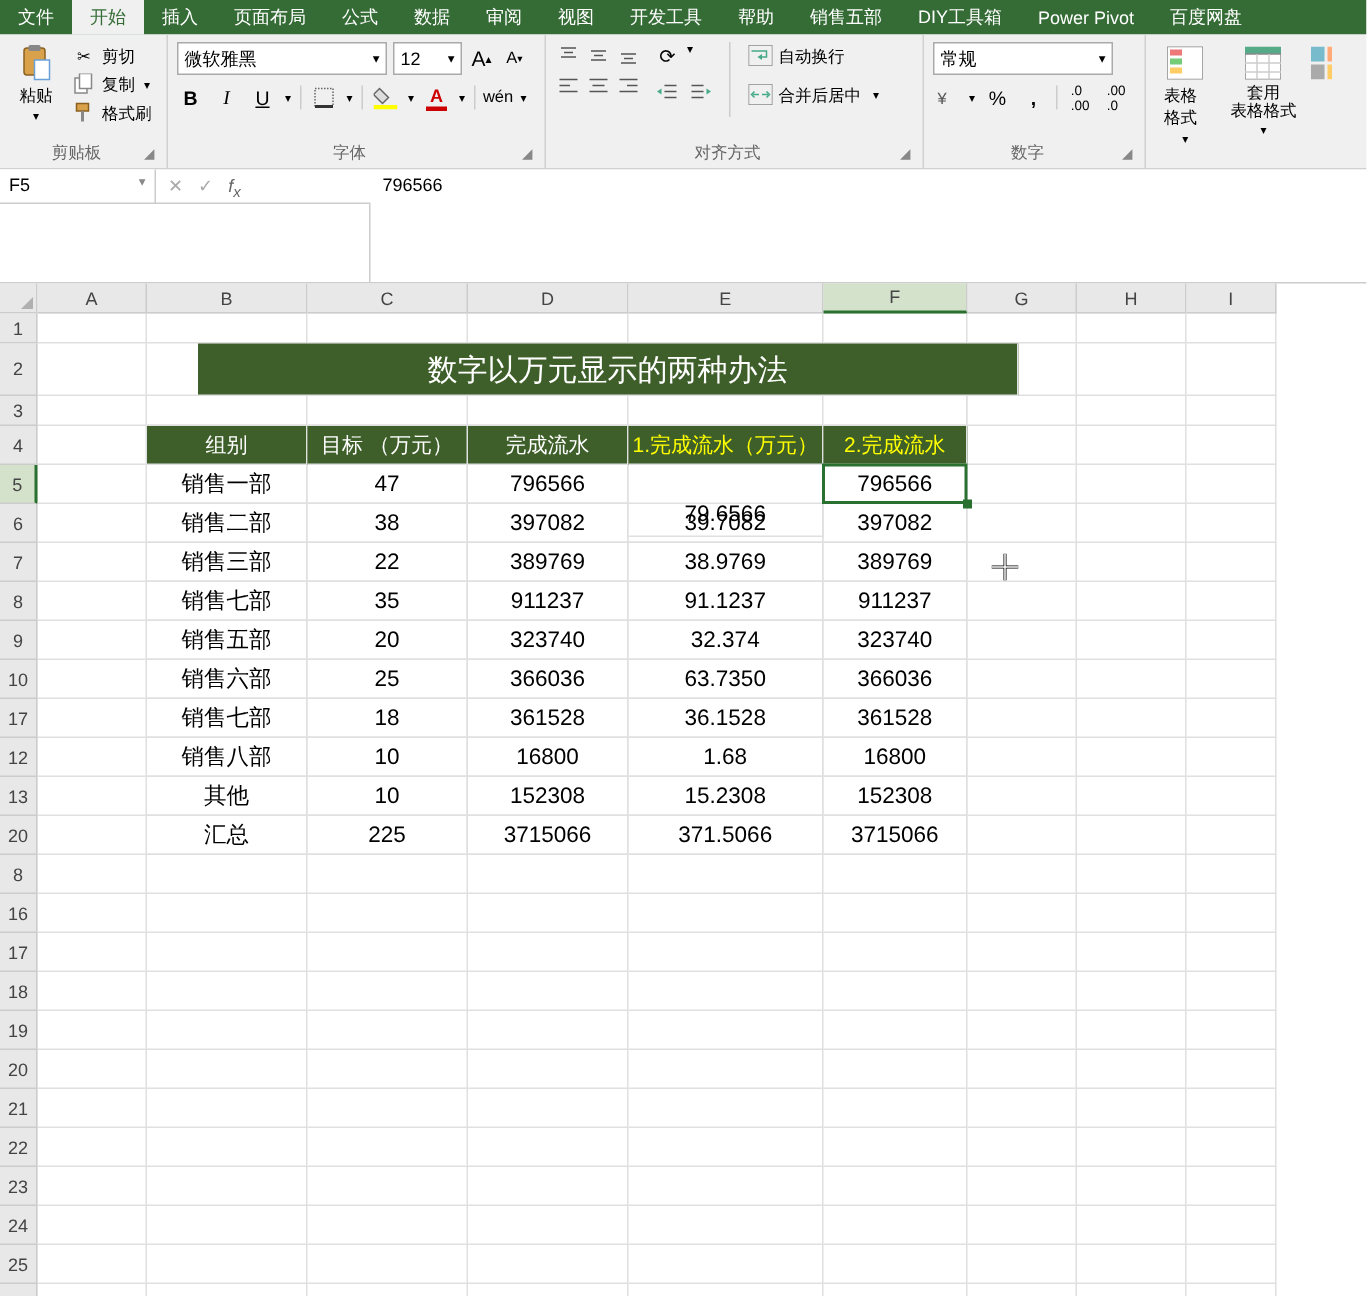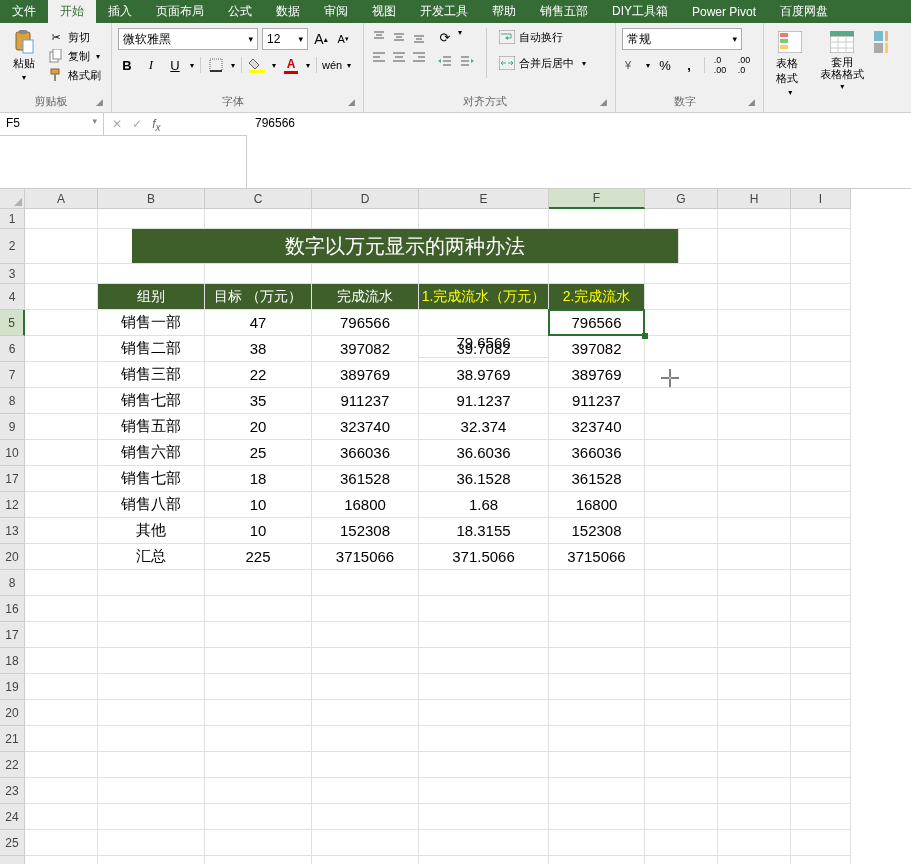--- a/index.html
+++ b/index.html
@@ -683,36 +683,36 @@
       <div class="cell data-c" style="left: 394px; top: 179px; width: 130px; height: 26px;">91.1237</div>
       <div class="cell data-c" style="left: 524px; top: 179px; width: 96px; height: 26px;">911237</div>
       <div class="cell data-c" style="left: 73px; top: 205px; width: 107px; height: 26px;">销售五部</div>
       <div class="cell data-c" style="left: 180px; top: 205px; width: 107px; height: 26px;">20</div>
       <div class="cell data-c" style="left: 287px; top: 205px; width: 107px; height: 26px;">323740</div>
       <div class="cell data-c" style="left: 394px; top: 205px; width: 130px; height: 26px;">32.374</div>
       <div class="cell data-c" style="left: 524px; top: 205px; width: 96px; height: 26px;">323740</div>
       <div class="cell data-c" style="left: 73px; top: 231px; width: 107px; height: 26px;">销售六部</div>
       <div class="cell data-c" style="left: 180px; top: 231px; width: 107px; height: 26px;">25</div>
       <div class="cell data-c" style="left: 287px; top: 231px; width: 107px; height: 26px;">366036</div>
-      <div class="cell data-c" style="left: 394px; top: 231px; width: 130px; height: 26px;">36.6036</div>
+      <div class="cell data-c" style="left: 394px; top: 231px; width: 130px; height: 26px;">63.7350</div>
       <div class="cell data-c" style="left: 524px; top: 231px; width: 96px; height: 26px;">366036</div>
       <div class="cell data-c" style="left: 73px; top: 257px; width: 107px; height: 26px;">销售七部</div>
       <div class="cell data-c" style="left: 180px; top: 257px; width: 107px; height: 26px;">18</div>
       <div class="cell data-c" style="left: 287px; top: 257px; width: 107px; height: 26px;">361528</div>
       <div class="cell data-c" style="left: 394px; top: 257px; width: 130px; height: 26px;">36.1528</div>
       <div class="cell data-c" style="left: 524px; top: 257px; width: 96px; height: 26px;">361528</div>
       <div class="cell data-c" style="left: 73px; top: 283px; width: 107px; height: 26px;">销售八部</div>
       <div class="cell data-c" style="left: 180px; top: 283px; width: 107px; height: 26px;">10</div>
       <div class="cell data-c" style="left: 287px; top: 283px; width: 107px; height: 26px;">16800</div>
       <div class="cell data-c" style="left: 394px; top: 283px; width: 130px; height: 26px;">1.68</div>
       <div class="cell data-c" style="left: 524px; top: 283px; width: 96px; height: 26px;">16800</div>
       <div class="cell data-c" style="left: 73px; top: 309px; width: 107px; height: 26px;">其他</div>
       <div class="cell data-c" style="left: 180px; top: 309px; width: 107px; height: 26px;">10</div>
       <div class="cell data-c" style="left: 287px; top: 309px; width: 107px; height: 26px;">152308</div>
-      <div class="cell data-c" style="left: 394px; top: 309px; width: 130px; height: 26px;">18.3155</div>
+      <div class="cell data-c" style="left: 394px; top: 309px; width: 130px; height: 26px;">15.2308</div>
       <div class="cell data-c" style="left: 524px; top: 309px; width: 96px; height: 26px;">152308</div>
       <div class="cell data-c" style="left: 73px; top: 335px; width: 107px; height: 26px;">汇总</div>
       <div class="cell data-c" style="left: 180px; top: 335px; width: 107px; height: 26px;">225</div>
       <div class="cell data-c" style="left: 287px; top: 335px; width: 107px; height: 26px;">3715066</div>
       <div class="cell data-c" style="left: 394px; top: 335px; width: 130px; height: 26px;">371.5066</div>
       <div class="cell data-c" style="left: 524px; top: 335px; width: 96px; height: 26px;">3715066</div>
       <div class="cell sel-cell" style="left: 523px; top: 100px; width: 97px; height: 27px; background: transparent;"></div>
       <div class="sel-handle" style="left: 617px; top: 124px;"></div>
     </div>
 </div>

